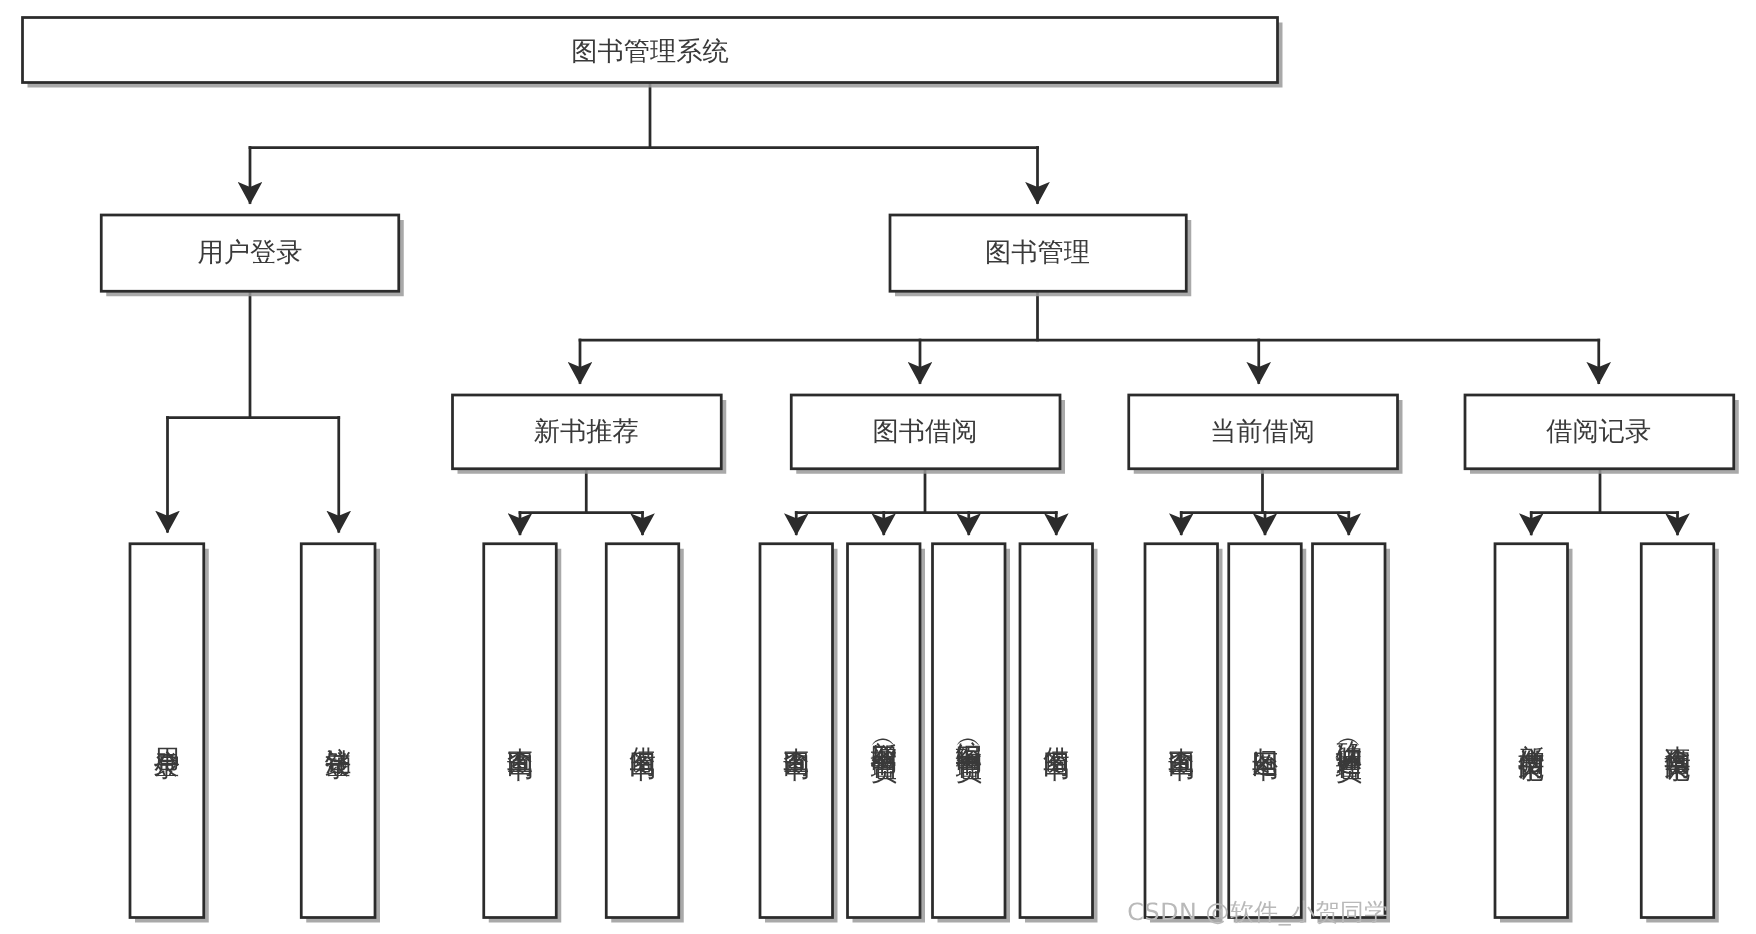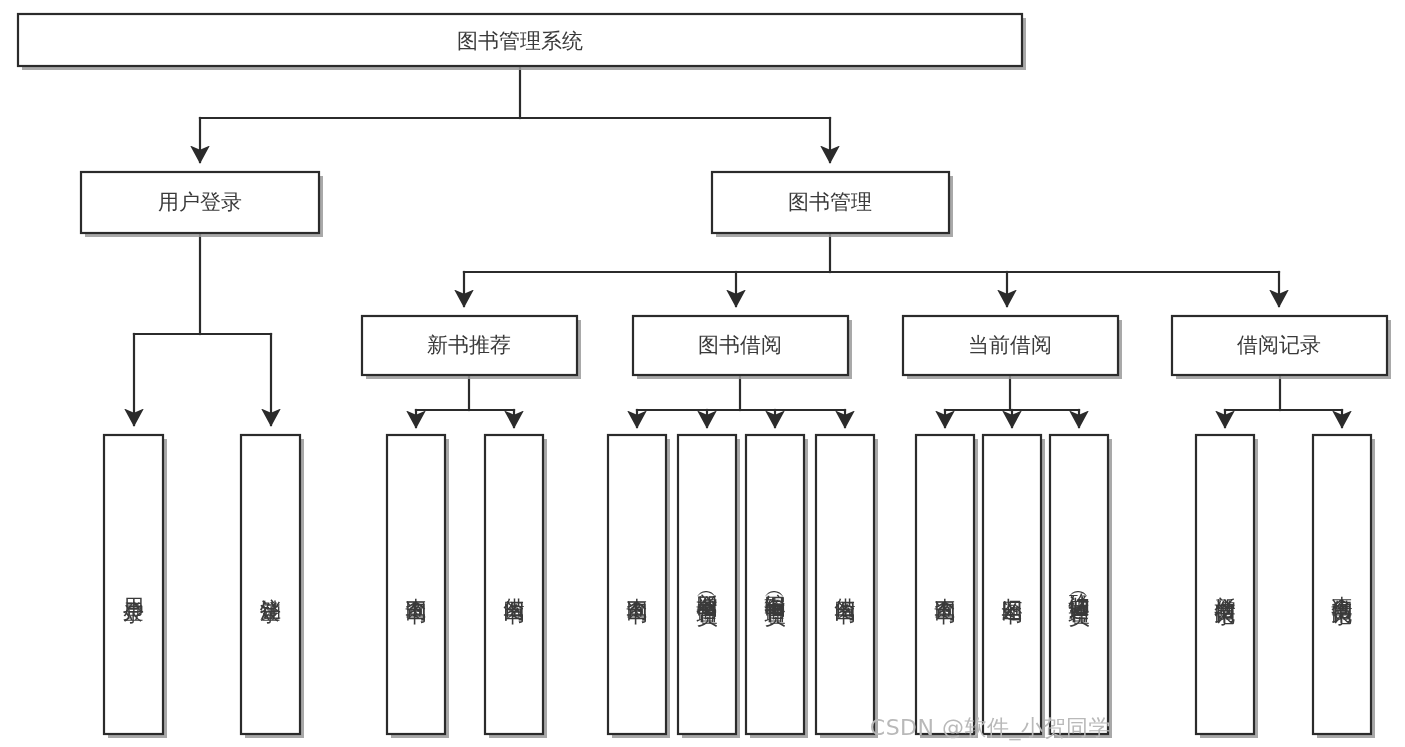--- a/index.html
+++ b/index.html
@@ -63,21 +63,21 @@
     letter-spacing: 2px;
     white-space: nowrap;
     text-align: center;
     pointer-events: none;
   }
   .watermark {
     position: absolute;
     right: 8px;
     bottom: 4px;
     font-family: "DejaVu Sans", "Liberation Sans", sans-serif;
-    font-size: 22px;
+    font-size: 19px;
     color: #b9b9b9;
     letter-spacing: 0.5px;
     white-space: nowrap;
   }
 </style>
 </head>
 <body>
 
 <div id="diagram-root">
 

